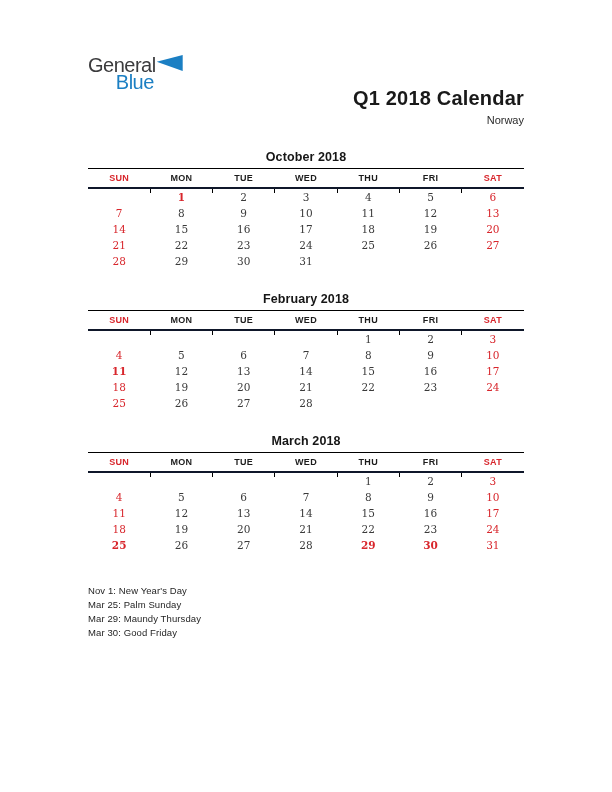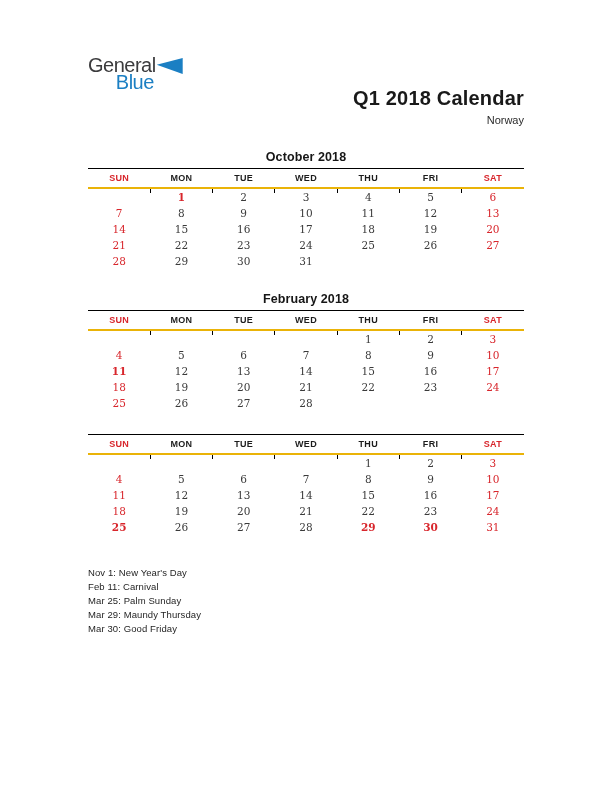--- a/index.html
+++ b/index.html
@@ -9,21 +9,21 @@
     font-family:"Liberation Sans", sans-serif;
     color:#2f2f2f;
     position:relative;
     overflow:hidden;
   }
   .page { padding:55px 88px 0 88px; }
 
   
   .header { display:flex; justify-content:space-between; align-items:flex-start; }
   .logo { line-height:1; }
-  .logo-line1 { display:flex; align-items:flex-end; }
+  .logo-line1 { display:flex; }
   .logo-general {
     font-size:20px; font-weight:500; letter-spacing:-0.5px; color:#3b3b3d;
   }
   .logo-triangle {
     width:26px; height:16px; margin-left:1px; margin-bottom:1px;
     background:#1b7fc3;
     clip-path:polygon(0 42%, 100% 0, 100% 100%);
   }
   .logo-line2 {
     text-align:center; padding-right:1px; margin-top:-3px;
@@ -37,21 +37,21 @@
   .month { margin-top:24px; }
   .month + .month { margin-top:24px; }
   .month-title {
     text-align:center; font-size:12.5px; font-weight:bold; color:#161616;
     margin-bottom:4px; letter-spacing:0.1px;
   }
   table.cal { width:100%; border-collapse:collapse; table-layout:fixed; }
   .cal thead th {
     font-size:9px; font-weight:bold; color:#1c1c1c; letter-spacing:0.3px;
     text-align:center; padding:4px 0 4px 0;
-    border-top:1.5px solid #000; border-bottom:2px solid #eab308;
+    border-top:1.5px solid #000; border-bottom:2px solid #0f172a;
   }
   .cal thead th.red { color:#d8262c; }
   .cal tbody td {
     position:relative;
     font-family:"DejaVu Serif", serif;
     font-size:10.5px; color:#3a3a3a;
     text-align:center; height:16px; padding:1px 0 0 0;
   }
   
   .cal tbody tr:first-child td + td::before {
@@ -208,20 +208,21 @@
             <td>28</td>
             <td></td>
             <td></td>
             <td></td>
           </tr>
         </tbody>
     </table>
   </section>
 
   <section class="month">
+    <div class="month-title">March 2018</div>
     <table class="cal">
       <thead>
           <tr>
             <th class="red">SUN</th>
             <th>MON</th>
             <th>TUE</th>
             <th>WED</th>
             <th>THU</th>
             <th>FRI</th>
             <th class="red">SAT</th>
@@ -272,19 +273,18 @@
             <td class="ho">29</td>
             <td class="ho">30</td>
             <td class="we">31</td>
           </tr>
         </tbody>
     </table>
   </section>
 
   <div class="holidays">
       <div class="holiday-item">Nov 1: New Year's Day</div>
-      <div class="holiday-item">Feb 11: Carnival</div>
       <div class="holiday-item">Mar 25: Palm Sunday</div>
       <div class="holiday-item">Mar 29: Maundy Thursday</div>
       <div class="holiday-item">Mar 30: Good Friday</div>
     </div>
 
 </div>
 
 </body></html>

